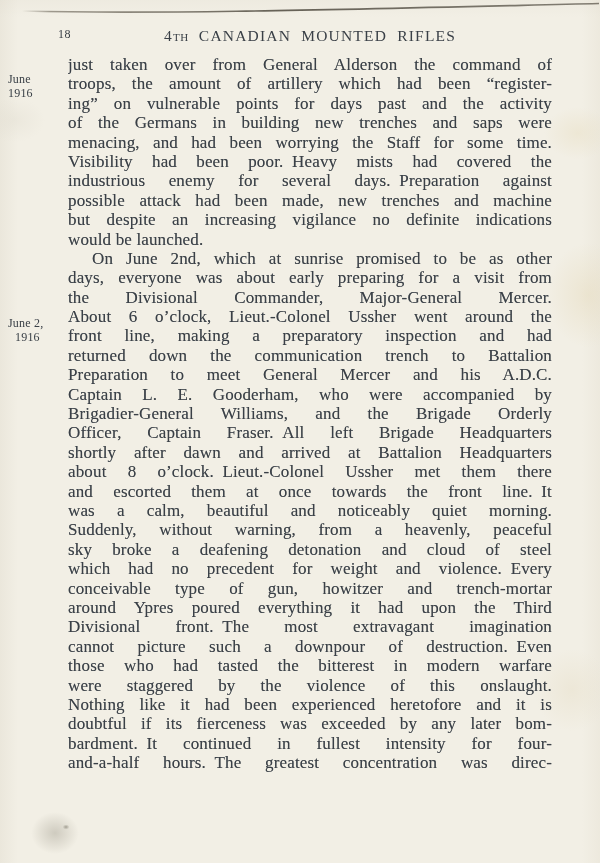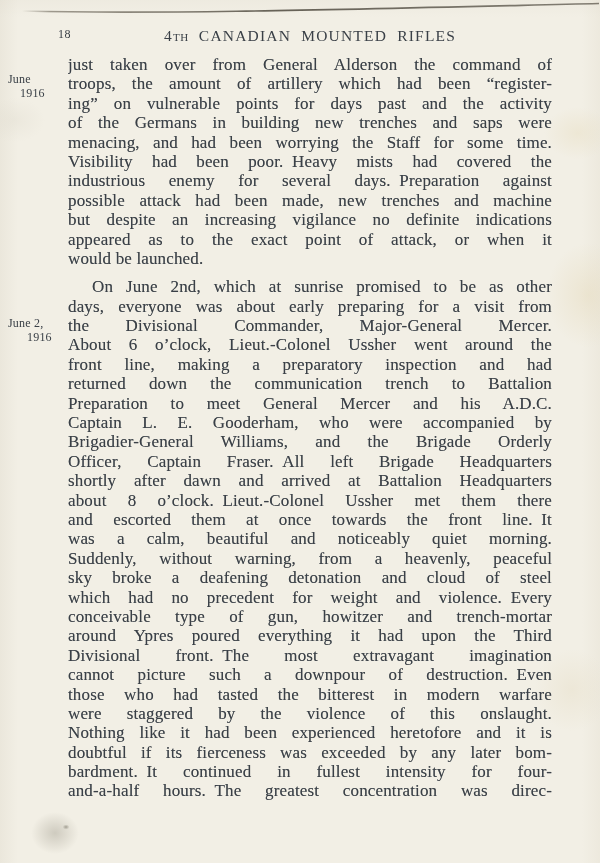--- a/index.html
+++ b/index.html
@@ -38,31 +38,31 @@
     position:absolute;left:68px;top:27px;width:484px;
     text-align:center;font-size:15.5px;letter-spacing:1.2px;word-spacing:5px;
     white-space:nowrap;
   }
   .t-ord{font-size:11px;letter-spacing:0.6px;}
   
   .margin-note{
     position:absolute;left:8px;width:52px;
     font-size:12px;line-height:13.5px;letter-spacing:0.2px;
   }
-  .margin-note .nl2{display:block;margin-left:12px;}
+  .margin-note .nl2{display:block;}
   .margin-note.note-2 .nl2{padding-left:7px;}
   .note-1{top:73px;}
   .note-2{top:317px;}
   
   .text-block{
     position:absolute;left:68px;top:55px;width:484px;
     font-size:17px;line-height:19.4px;letter-spacing:0.15px;
     text-rendering:optimizeLegibility;
   }
-  .para + .para{margin-top:9px;}
+  .para + .para{}
   .para.indent .line:first-child{text-indent:24px;}
   .line{
     text-align:justify;text-align-last:justify;
     height:19.4px;overflow:hidden;
     text-shadow:0 0 0.5px rgba(58,64,71,0.45);
   }
   .line.flush{text-align-last:left;}
 </style>
 </head>
 <body>
@@ -101,21 +101,20 @@
       <div class="para">
         <div class="line">just taken over from General Alderson the command of</div>
         <div class="line">troops, the amount of artillery which had been “register-</div>
         <div class="line">ing” on vulnerable points for days past and the activity</div>
         <div class="line">of the Germans in building new trenches and saps were</div>
         <div class="line">menacing, and had been worrying the Staff for some time.</div>
         <div class="line">Visibility had been poor. Heavy mists had covered the</div>
         <div class="line">industrious enemy for several days. Preparation against</div>
         <div class="line">possible attack had been made, new trenches and machine</div>
         <div class="line">but despite an increasing vigilance no definite indications</div>
-        <div class="line">appeared as to the exact point of attack, or when it</div>
         <div class="line flush">would be launched.</div>
       </div>
       <div class="para indent">
         <div class="line">On June 2nd, which at sunrise promised to be as other</div>
         <div class="line">days, everyone was about early preparing for a visit from</div>
         <div class="line">the Divisional Commander, Major-General Mercer.</div>
         <div class="line">About 6 o’clock, Lieut.-Colonel Ussher went around the</div>
         <div class="line">front line, making a preparatory inspection and had</div>
         <div class="line">returned down the communication trench to Battalion</div>
         <div class="line">Preparation to meet General Mercer and his A.D.C.</div>

